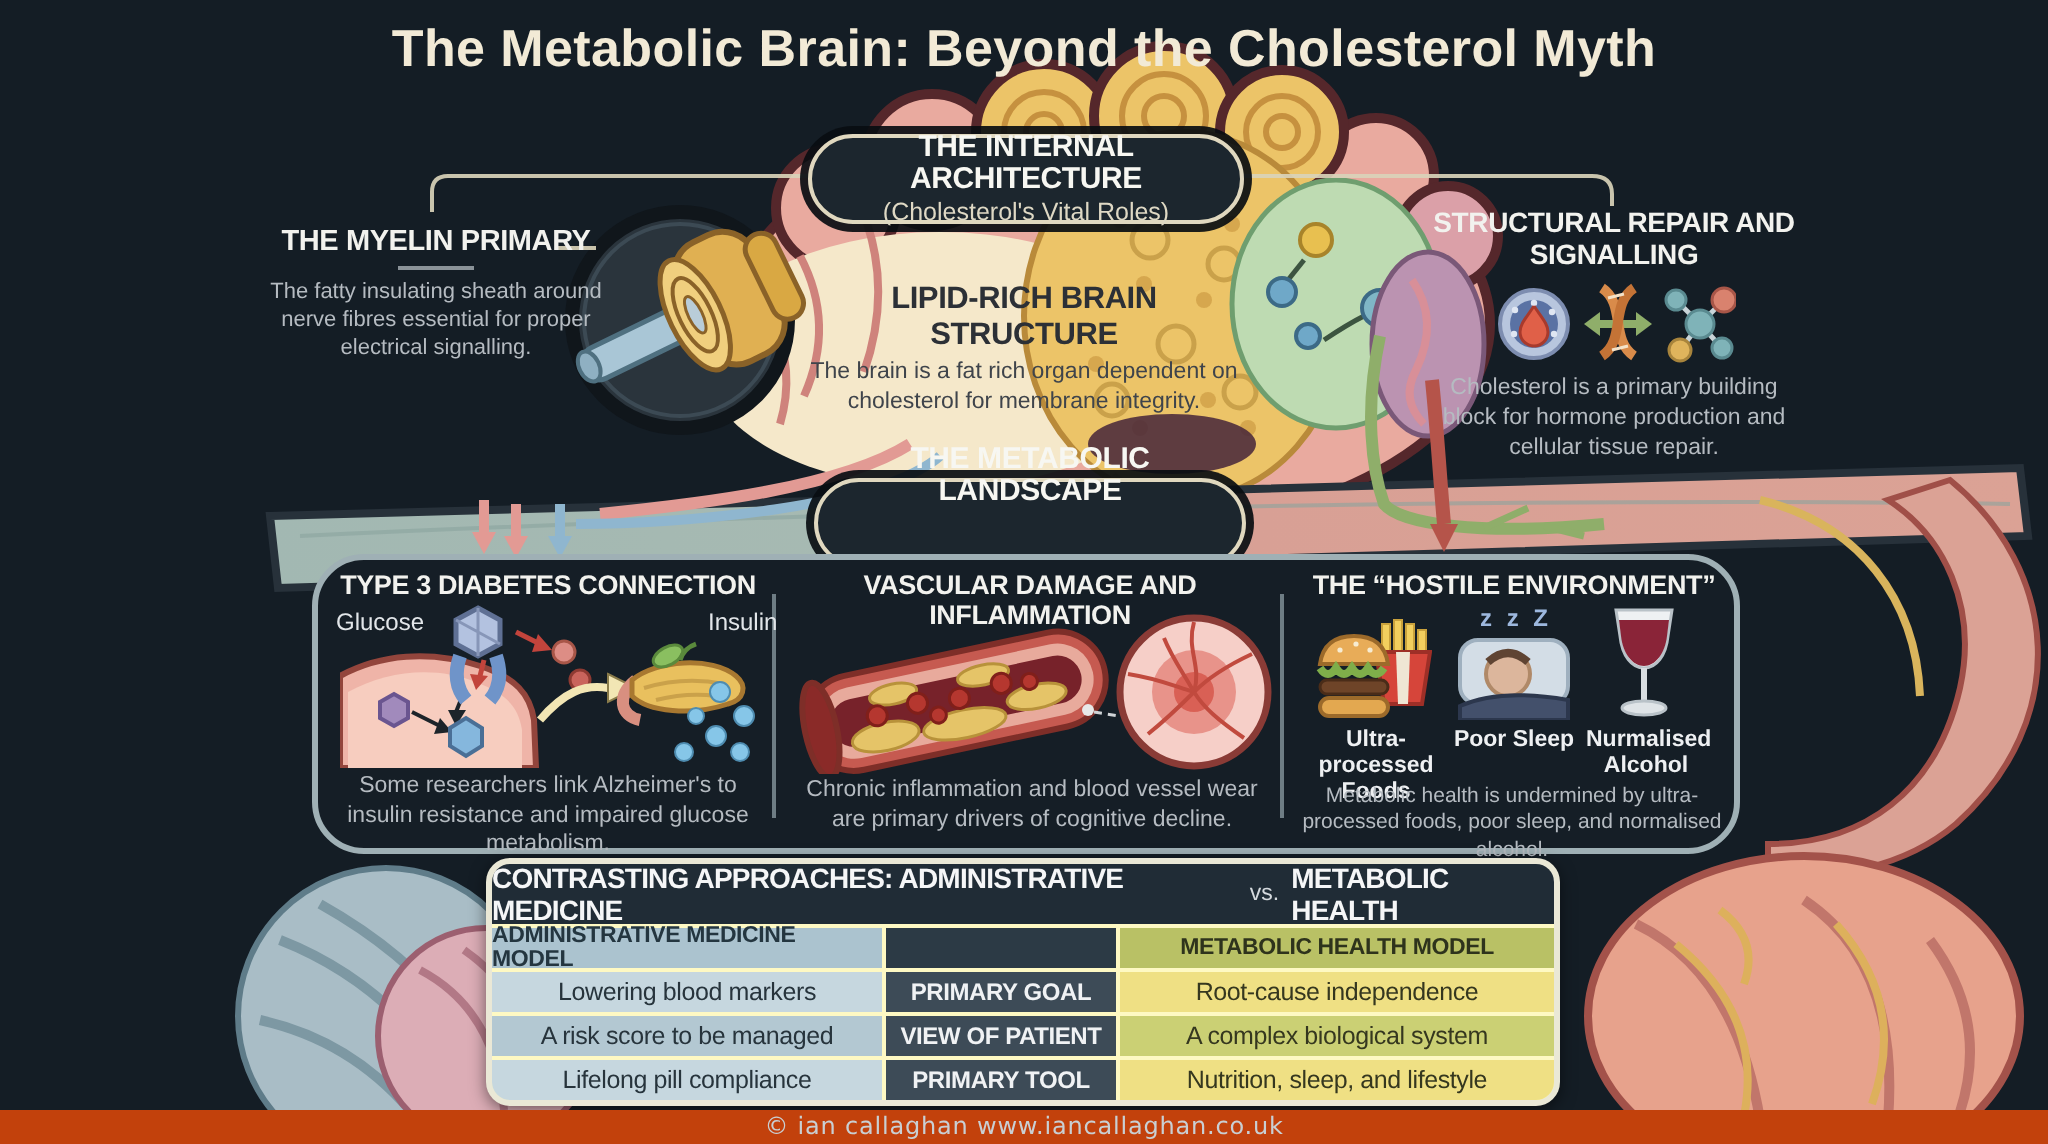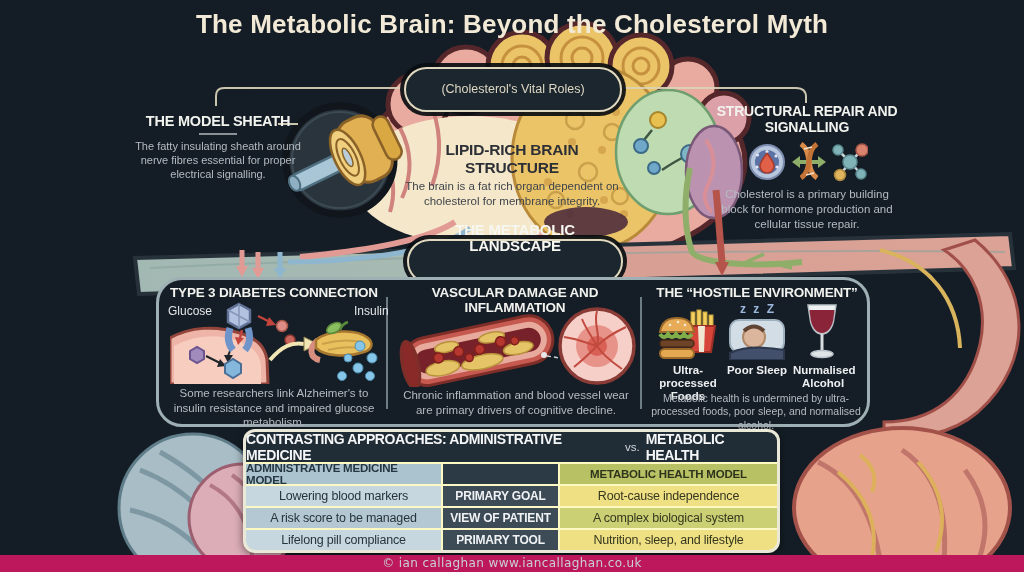--- a/index.html
+++ b/index.html
@@ -37,21 +37,21 @@
   .cell{height:20px;display:flex;align-items:center;justify-content:center;
         font-size:12.5px;letter-spacing:-.2px;}
   .c-left-h{background:#abc3cf;color:#243640;font-weight:bold;font-size:11.5px;}
   .c-mid-h{background:#2c3a45;}
   .c-right-h{background:#b9c165;color:#2e331c;font-weight:bold;font-size:11.5px;}
   .c-left{background:#c6d7df;color:#27343c;}
   .c-left.alt{background:#b3c8d2;}
   .c-mid{background:#3d4b57;color:#f0f2f4;font-weight:bold;font-size:12px;}
   .c-right{background:#efe084;color:#35371f;}
   .c-right.alt{background:#cbd074;}
-  .footer{left:0;bottom:0;width:1024px;height:17px;background:#be185d;color:#c9cfd3;
+  .footer{left:0;bottom:0;width:1024px;height:17px;background:#c2410c;color:#c9cfd3;
           font-family:"DejaVu Sans",sans-serif;font-size:12px;text-align:center;
           line-height:17px;letter-spacing:.4px;}
 </style>
 </head>
 <body>
 
 <div class="stage">
 
   <svg class="bg" width="1024" height="572" viewBox="0 0 1024 572">
 
@@ -186,25 +186,26 @@
       <path d="M278,124 H298"></path>
       <path d="M212,311 H228" stroke="#cfd3d6" stroke-width="1.5"></path>
       <path d="M190,318 V346" stroke="#cfd3d6" stroke-width="1.5"></path>
       <path d="M332,318 L322,332" stroke="#cfd3d6" stroke-width="1.5"></path>
     </g>
   </svg>
 
   <div class="abs title">The Metabolic Brain: Beyond the Cholesterol Myth</div>
 
   <div class="abs pill" style="left:404px;top:67px;width:214px;height:41px;">
+    <div class="l1">THE INTERNAL ARCHITECTURE</div>
     <div class="l2">(Cholesterol's Vital Roles)</div>
   </div>
 
   <div class="abs" style="left:132px;top:113px;width:172px;">
-    <div class="h-light" style="font-size:14.5px;">THE MODEL SHEATH</div>
+    <div class="h-light" style="font-size:14.5px;">THE MYELIN PRIMARY</div>
     <div class="divider"></div>
     <div class="body-light" style="font-size:11px;">The fatty insulating sheath around nerve fibres essential for proper electrical signalling.</div>
   </div>
 
   <div class="abs" style="left:403px;top:141px;width:218px;">
     <div class="h-dark" style="font-size:15.5px;">LIPID-RICH BRAIN STRUCTURE</div>
     <div class="body-dark" style="font-size:11.5px;margin-top:2px;">The brain is a fat rich organ dependent on cholesterol for membrane integrity.</div>
   </div>
 
   <div class="abs" style="left:716px;top:103px;width:182px;">

